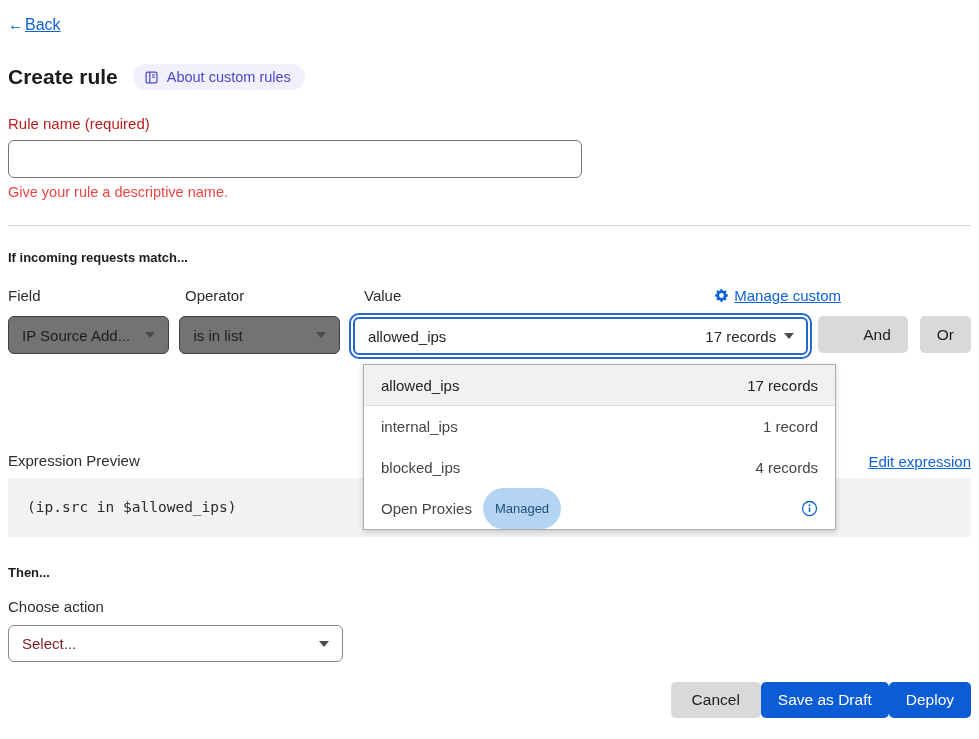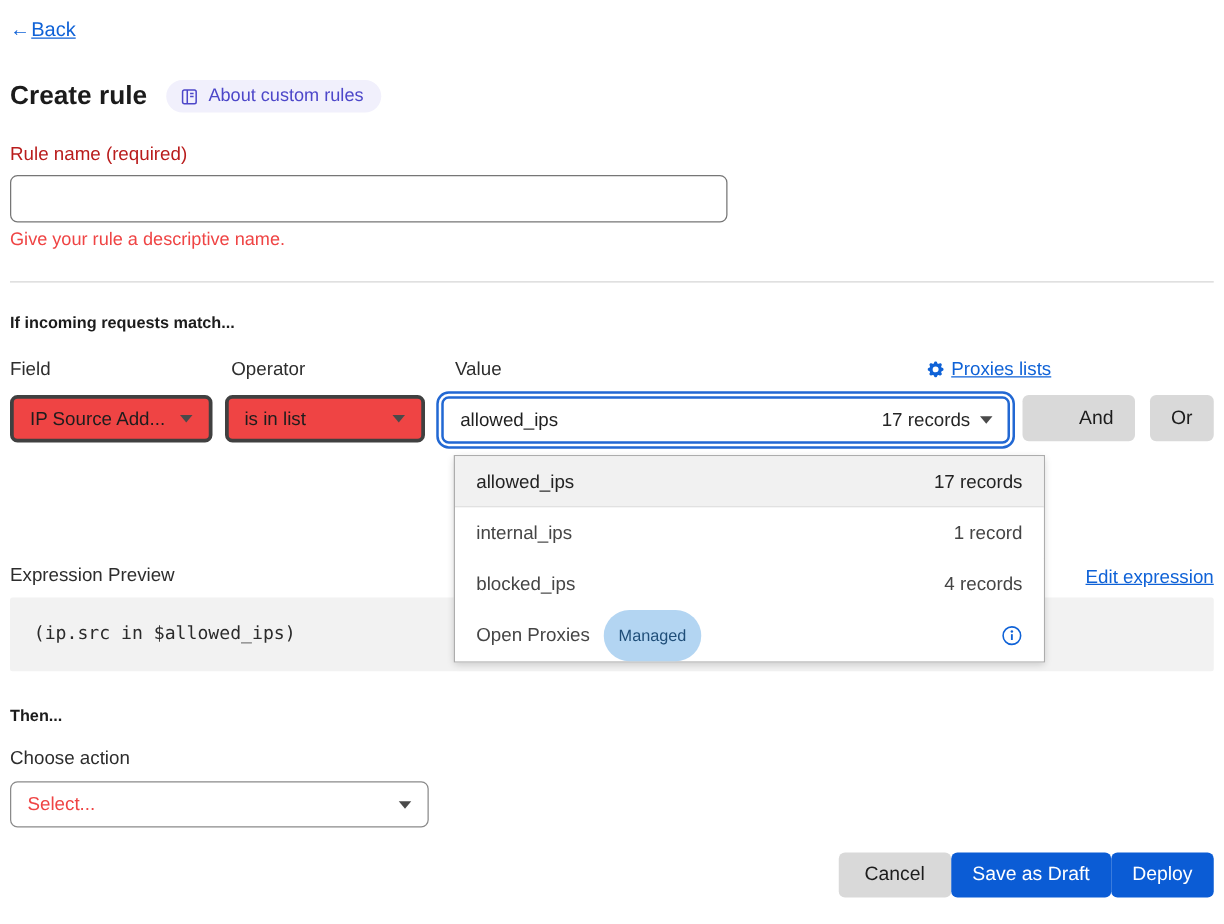--- a/index.html
+++ b/index.html
@@ -56,23 +56,23 @@
   .lab-value { flex: 1; }
   .manage-lists {
     margin-left: auto; display: inline-flex; align-items: center; gap: 6px;
     color: #0f62d7; font-size: 15px; cursor: pointer; text-decoration: none;
   }
   .manage-lists .ml-text { text-decoration: underline; }
 
   
   .controls-row { margin-top: 9px; display: flex; align-items: flex-start; position: relative; }
   .select-box {
-    height: 38px; border: 3px solid #404040; border-radius: 6px;
+    height: 38px; border: 1px solid #404040; border-radius: 6px;
     display: flex; align-items: center; justify-content: space-between;
-    padding: 0 13px; font-size: 15px; background: #ef4444; cursor: pointer;
+    padding: 0 13px; font-size: 15px; background: #737373; cursor: pointer;
   }
   .select-field { width: 167px; margin-top: 3px; margin-right: 10px; }
   .select-operator { width: 166px; margin-top: 3px; margin-right: 13px; }
   .chev {
     width: 0; height: 0; flex: 0 0 auto;
     border-left: 5px solid transparent; border-right: 5px solid transparent;
     border-top: 6px solid #4a4a4a; margin-left: 8px;
   }
   .value-select {
     width: 473px; height: 38px; margin-top: 4px;
@@ -126,21 +126,21 @@
 
   
   .then-heading { margin-top: 25px; }
   .action-label { margin-top: 15px; font-size: 15px; color: #2d2d2d; line-height: 17px; }
   .action-select {
     margin-top: 10px; width: 335px; height: 37px;
     border: 1px solid #8a8a8a; border-radius: 6px;
     display: flex; align-items: center; justify-content: space-between;
     padding: 0 13px; font-size: 15px; cursor: pointer;
   }
-  .action-placeholder { color: #ef4444; }
+  .action-placeholder { color: #7f1d1d; }
 
   
   .footer-row { margin-top: 20px; display: flex; justify-content: flex-end; }
   .btn {
     height: 36px; border: none; border-radius: 5px;
     font-size: 15.5px; cursor: pointer; font-family: "Liberation Sans", sans-serif;
   }
   .btn-secondary { background: #d9d9d9; color: #1d1d1d; padding: 0 21px; }
   .btn-primary { background: #0b5cd5; color: #ffffff; padding: 0 17px; }
 
@@ -182,21 +182,21 @@
   <div class="labels-row">
     <span class="lab-field">Field</span>
     <span class="lab-operator">Operator</span>
     <span class="lab-value">Value</span>
     <a class="manage-lists">
       <span>
         <svg width="13" height="13" viewBox="0 0 16 16" fill="#0f62d7">
           <path d="M9.405 1.05c-.413-1.4-2.397-1.4-2.81 0l-.1.34a1.464 1.464 0 0 1-2.105.872l-.31-.17c-1.283-.698-2.686.705-1.987 1.987l.169.311c.446.82.023 1.841-.872 2.105l-.34.1c-1.4.413-1.4 2.397 0 2.81l.34.1a1.464 1.464 0 0 1 .872 2.105l-.17.31c-.698 1.283.705 2.686 1.987 1.987l.311-.169a1.464 1.464 0 0 1 2.105.872l.1.34c.413 1.4 2.397 1.4 2.81 0l.1-.34a1.464 1.464 0 0 1 2.105-.872l.31.17c1.283.698 2.686-.705 1.987-1.987l-.169-.311a1.464 1.464 0 0 1 .872-2.105l.34-.1c1.4-.413 1.4-2.397 0-2.81l-.34-.1a1.464 1.464 0 0 1-.872-2.105l.17-.31c.698-1.283-.705-2.686-1.987-1.987l-.311.169a1.464 1.464 0 0 1-2.105-.872l-.1-.34zM8 10.93a2.929 2.929 0 1 1 0-5.86 2.929 2.929 0 0 1 0 5.858z"></path>
         </svg>
       </span>
-      <span class="ml-text">Proxies lists</span>
+      <span class="ml-text">Manage custom</span>
     </a>
   </div>
 
   <div class="controls-row">
     <div class="select-box select-field">
       <span>IP Source Add...</span>
       <span class="chev"></span>
     </div>
     <div class="select-box select-operator">
       <span>is in list</span>

